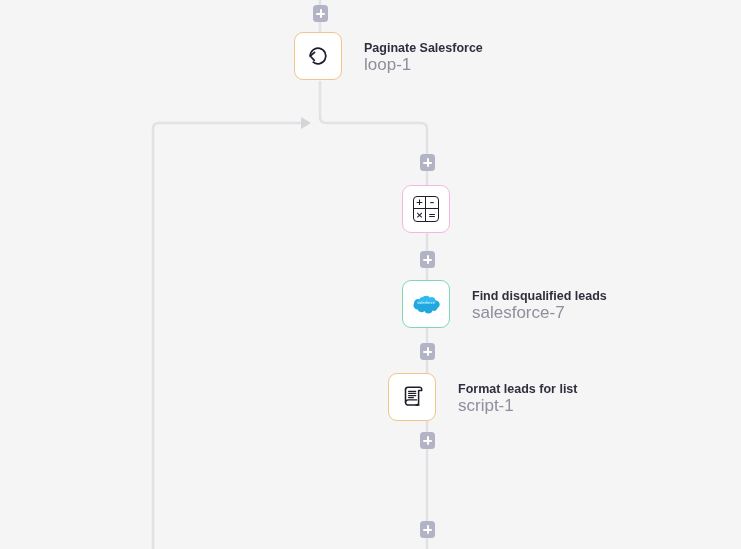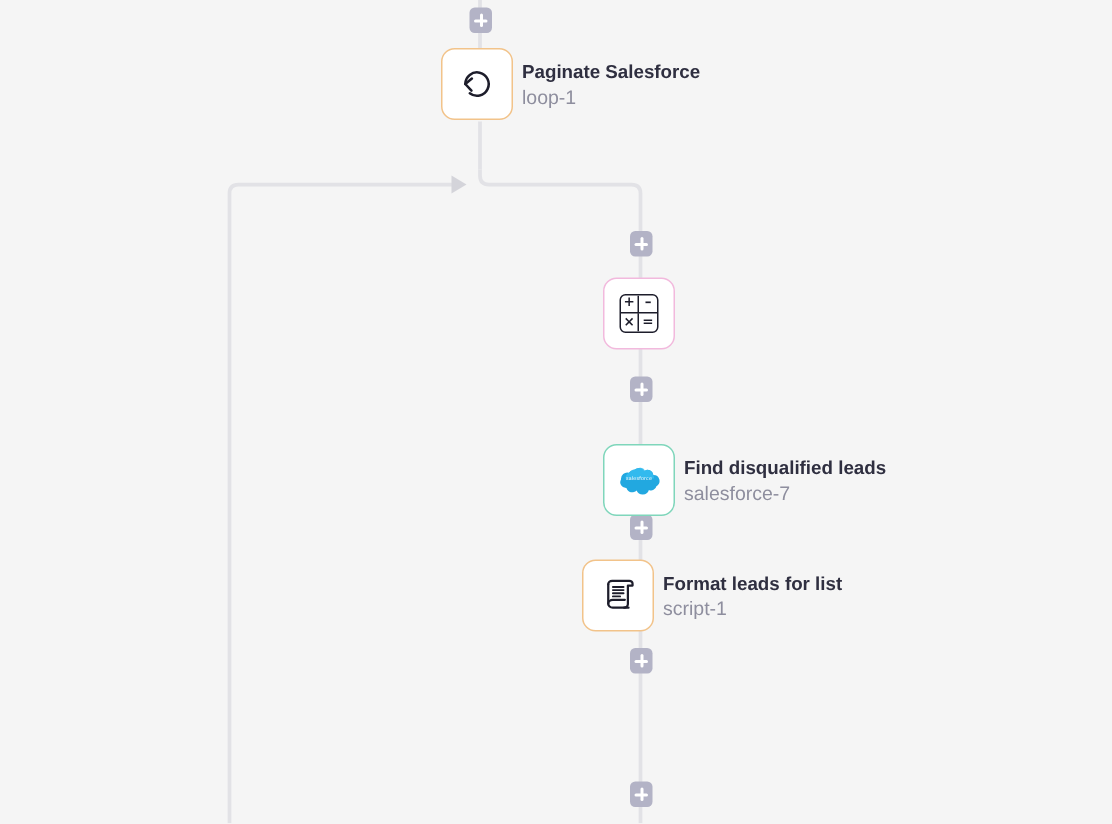--- a/index.html
+++ b/index.html
@@ -26,21 +26,21 @@
     top: 0;
     width: 741px;
     height: 549px;
     pointer-events: none;
   }
   
   .node {
     position: absolute;
     display: flex;
     align-items: center;
-    gap: 6px;
+    gap: 22px;
   }
   .node-icon {
     width: 48px;
     height: 48px;
     box-sizing: border-box;
     border-radius: 9px;
     background: #ffffff;
     border: 1.5px solid #d8d8e0;
     display: flex;
     align-items: center;
@@ -54,21 +54,21 @@
     gap: 2px;
   }
   .node-title {
     font-size: 12.5px;
     font-weight: bold;
     color: #2f2f40;
     line-height: 15px;
     white-space: nowrap;
   }
   .node-sub {
-    font-size: 13px;
+    font-size: 17px;
     color: #8e8e9e;
     line-height: 14px;
     white-space: nowrap;
   }
   
   .border-orange { border-color: #f2c38a; }
   .border-pink   { border-color: #f2b9dd; }
   .border-teal   { border-color: #7fd6bb; }
   .border-green  { border-color: #7fd69b; }
 
@@ -209,21 +209,21 @@
         <div class="calc-cell b-r b-b">+</div>
         <div class="calc-cell b-b">–</div>
         <div class="calc-cell b-r">×</div>
         <div class="calc-cell">=</div>
       </div>
     </div>
     <div class="node-text">
     </div>
   </div>
 
-  <div class="node" style="left:402px; top:296px;align-items:center;">
+  <div class="node" style="left:402px; top:280px;align-items:center;">
     <div class="node-icon border-teal">
       <div class="sf-cloud">
         <svg width="30" height="20" viewBox="0 0 30 20" xmlns="http://www.w3.org/2000/svg">
           <path d="M11.8,3.3 A4.3,4.3 0 0 1 18.6,4.1 A3.7,3.7 0 0 1 24.6,6.6
                    A4.0,4.0 0 0 1 26.6,14.1 A3.6,3.6 0 0 1 21.6,16.6
                    A4.4,4.4 0 0 1 13.4,17.0 A4.1,4.1 0 0 1 6.6,15.4
                    A3.9,3.9 0 0 1 3.0,9.6 A4.2,4.2 0 0 1 8.2,5.2
                    A4.0,4.0 0 0 1 11.8,3.3 Z" fill="#22a8e0"></path>
           <path d="M13.0,2.8 A4.0,4.0 0 0 1 19.0,3.6 A3.4,3.4 0 0 1 24.0,5.9
                    A3.6,3.6 0 0 1 25.0,9.0 L6.0,9.0

